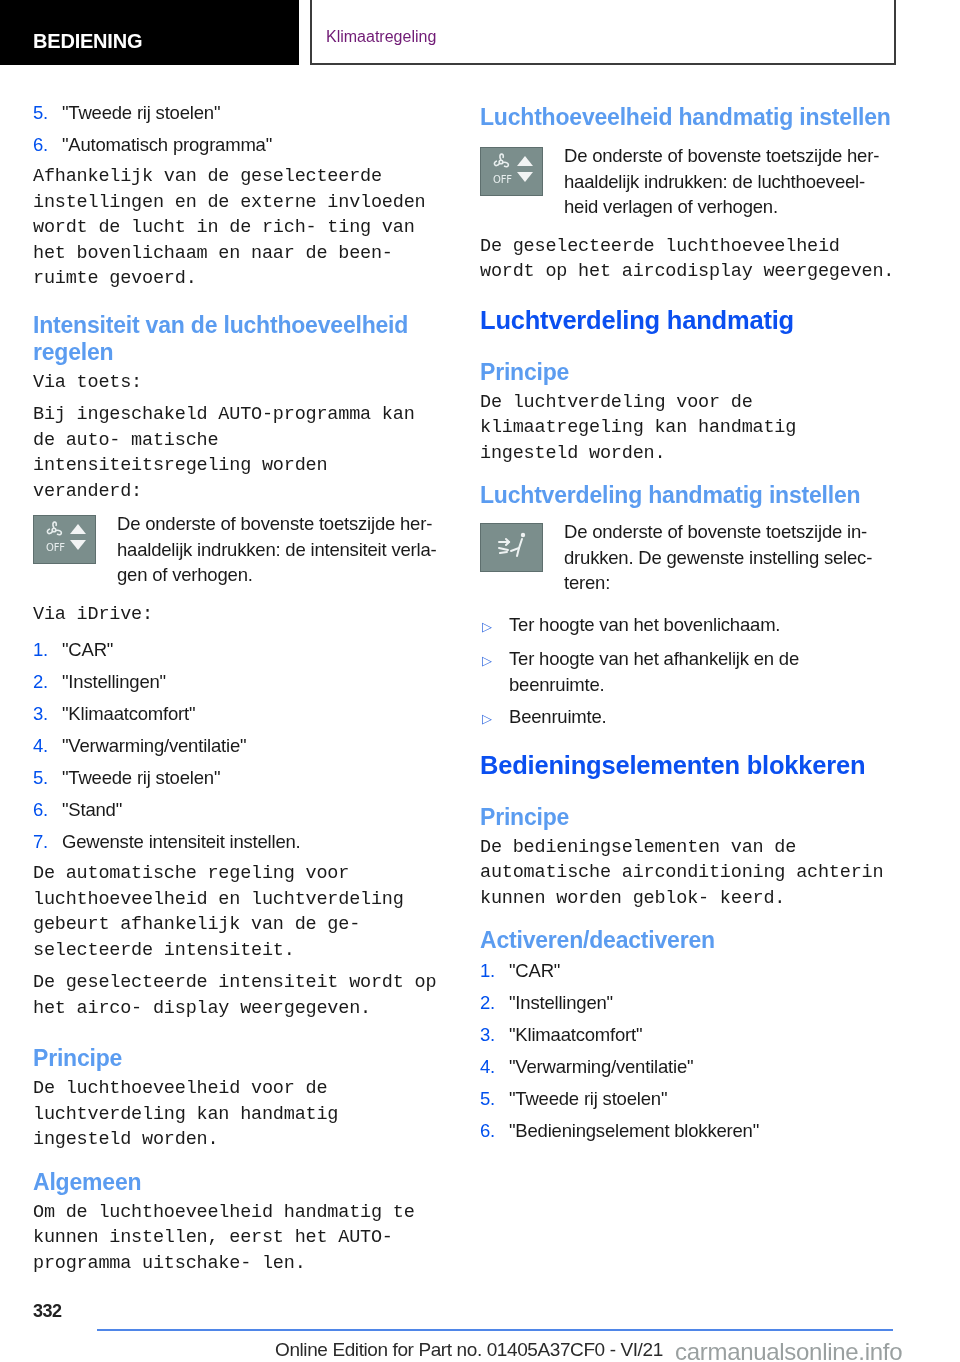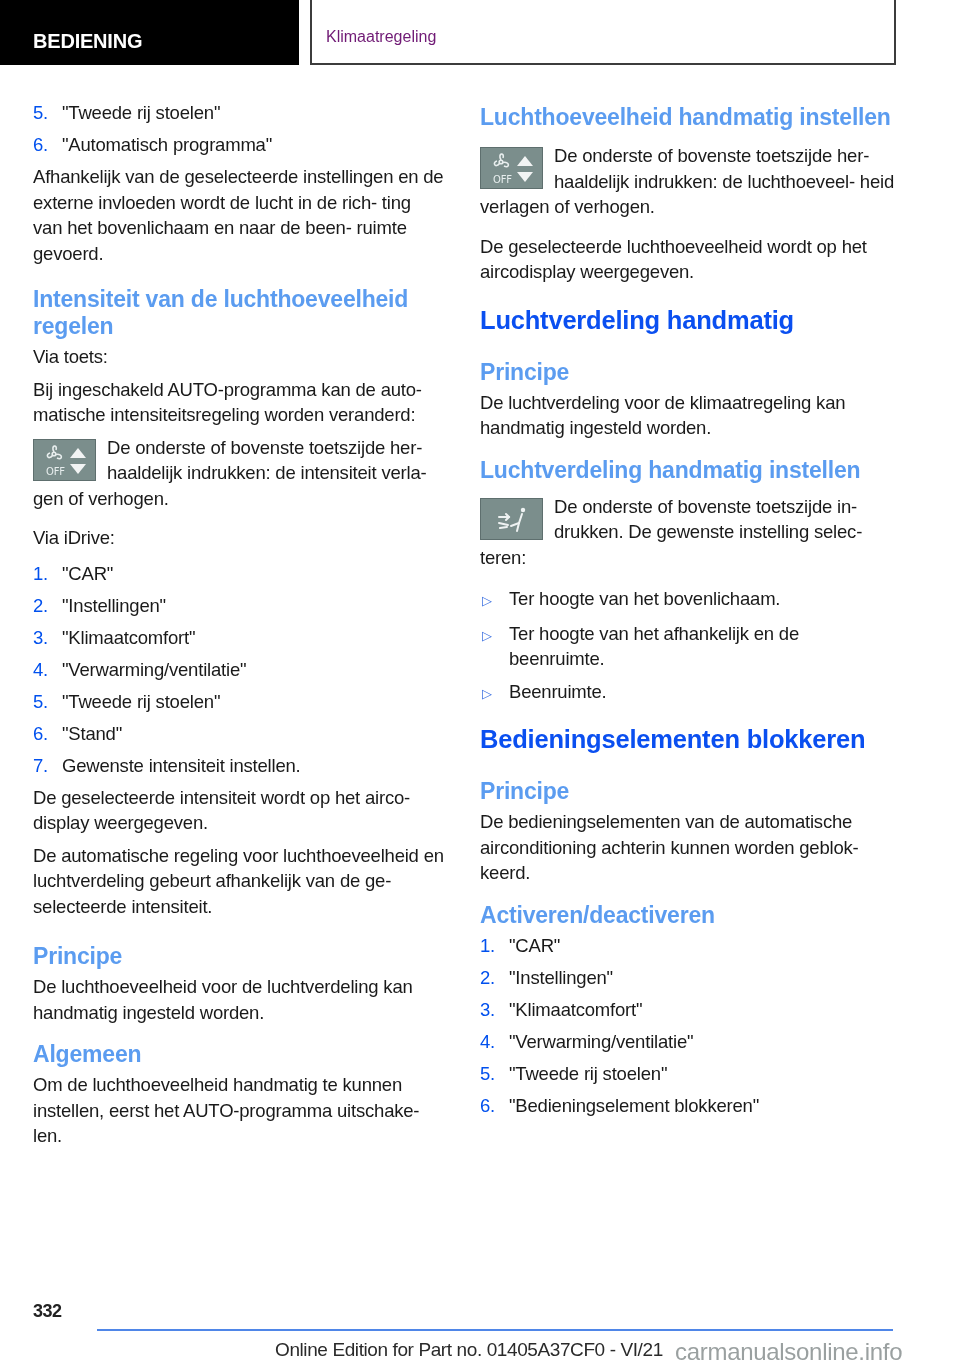--- a/index.html
+++ b/index.html
@@ -8,31 +8,31 @@
 
     .hdr-section { position:absolute; left:0; top:0; width:299px; height:65px; background:#000000; }
     .hdr-section span { position:absolute; left:33px; top:30px; color:#fff; font-weight:bold; font-size:20px; letter-spacing:-0.2px; }
     .hdr-chapter { position:absolute; left:310px; top:-2px; width:586px; height:67px; border:2px solid #3c3c3c; border-top:none; background:#fff; }
     .hdr-chapter span { position:absolute; left:14px; top:30px; font-size:16px; color:#701a75; }
 
     .col { position:absolute; top:100px; }
     .col.left { left:33px; width:412px; }
     .col.right { left:480px; width:415px; }
 
-    p.body { font-size:18.5px; line-height:25.5px; margin-bottom:7px; letter-spacing:-0.2px; }
+    p.body { font-size:18.5px; line-height:25.5px; margin-bottom:7px; letter-spacing:-0.2px;font-family:Liberation Mono, monospace; }
     .ol-item { display:flex; font-size:18.5px; line-height:25px; margin-bottom:7px; letter-spacing:-0.2px; }
     .ol-item .num { width:29px; color:#0050ee; flex:none; }
     .ul-item { display:flex; font-size:18.5px; line-height:25.5px; margin-bottom:7px; letter-spacing:-0.2px; }
     .ul-item .tri { width:29px; flex:none; color:#3a6fe0; font-size:13px; padding-left:2px; padding-top:2px; }
 
     h2.h-main { color:#0a4ff0; font-size:25.5px; font-weight:bold; line-height:30px; margin:22px 0 18px; letter-spacing:-0.2px; }
     h3.h-sub { color:#5b9cf0; font-size:23px; font-weight:bold; line-height:27px; margin:24px 0 4px; letter-spacing:-0.2px; }
 
     .icon-para { position:relative; font-size:18.5px; line-height:25.5px; margin-bottom:10px; letter-spacing:-0.2px; }
-    .icon-box { float:left; width:63px; height:42px; background:#7b8e8c; border:1px solid #5e6f6e; margin:4px 11px 2px 0; position:relative; }
+    .icon-box { float:left; width:63px; height:49px; background:#7b8e8c; border:1px solid #5e6f6e; margin:4px 21px 2px 0; position:relative; }
 
     .footer-num { position:absolute; left:33px; top:1301px; font-size:18px; font-weight:bold; color:#222; letter-spacing:-0.5px; }
     .footer-line { position:absolute; left:97px; top:1329px; width:796px; height:2px; background:#4f86e8; }
     .footer-text { position:absolute; left:275px; top:1339px; font-size:19px; color:#2a2a2a; letter-spacing:-0.4px; }
     .watermark { position:absolute; left:675px; top:1338px; font-size:24px; color:#9aa0a0; letter-spacing:-0.3px; }
   </style>
 </head>
 <body>
 
 <div class="hdr-section">
@@ -98,22 +98,22 @@
       </div>
     <div class="ol-item">
         <span class="num">6.</span>
         <span>"Stand"</span>
       </div>
     <div class="ol-item">
         <span class="num">7.</span>
         <span>Gewenste intensiteit instellen.</span>
       </div>
   </div>
+  <p class="body">De automatische regeling voor luchthoeveelheid en luchtverdeling gebeurt afhankelijk van de ge- selecteerde intensiteit.</p>
   <p class="body">De geselecteerde intensiteit wordt op het airco- display weergegeven.</p>
-  <p class="body">De automatische regeling voor luchthoeveelheid en luchtverdeling gebeurt afhankelijk van de ge- selecteerde intensiteit.</p>
 
   <h3 class="h-sub">Principe</h3>
   <p class="body">De luchthoeveelheid voor de luchtverdeling kan handmatig ingesteld worden.</p>
   <h3 class="h-sub" style="margin-top:16px;">Algemeen</h3>
   <p class="body">Om de luchthoeveelheid handmatig te kunnen instellen, eerst het AUTO-programma uitschake- len.</p>
 </div>
 
 <div class="col right">
   <h3 class="h-sub" style="margin-top:4px; margin-bottom:12px;">Luchthoeveelheid handmatig instellen</h3>
   <div class="icon-para">

